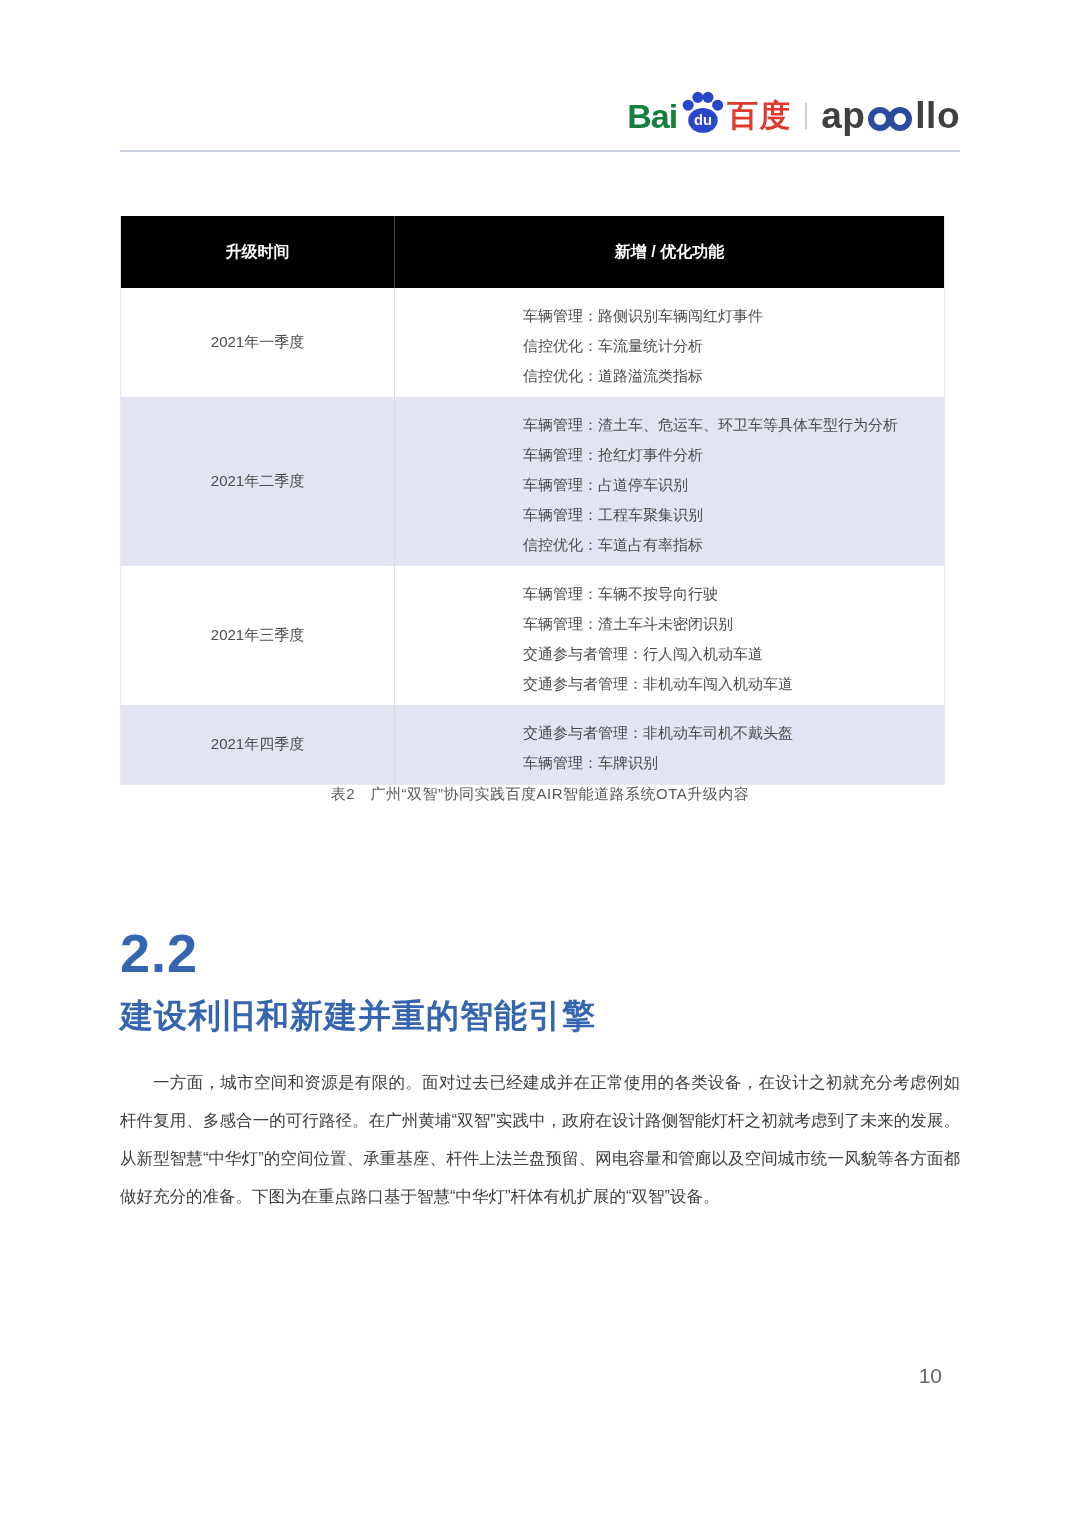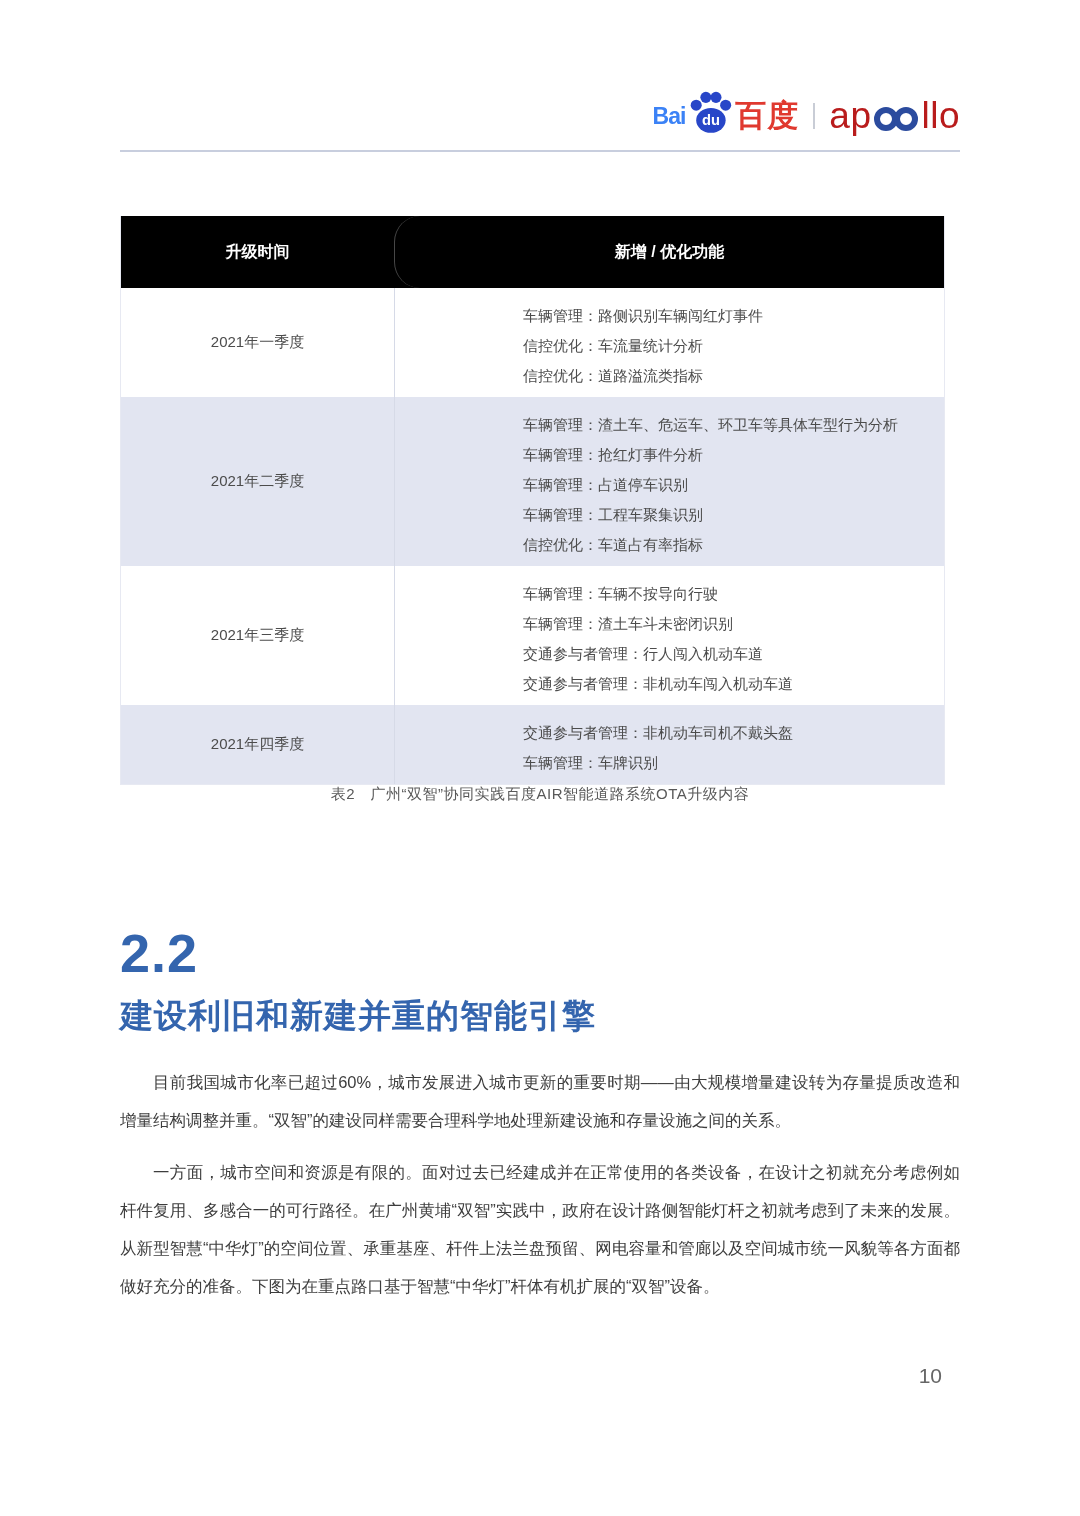--- a/index.html
+++ b/index.html
@@ -8,41 +8,41 @@
   .page {
     position:relative; width:1080px; height:1516px; background:#ffffff;
     overflow:hidden; margin:0 auto;
   }
   
   .header {
     margin:88px 120px 0 120px; height:56px;
     display:flex; justify-content:flex-end; align-items:center;
   }
   .logo { display:flex; align-items:center; }
-  .logo .bai { color:#3b82f6; font-weight:800; font-size:23px; letter-spacing:-1px; }
+  .logo .bai { color:#15803d; font-weight:800; font-size:34px; letter-spacing:-1px; }
   .logo .paw { width:46px; height:46px; margin:0 2px 6px 2px; }
   .logo .cn  { color:#E0392F; font-weight:800; font-size:31px; letter-spacing:1px; }
   .logo .logo-divider { width:2px; height:26px; background:#c9cdd6; margin:0 14px; }
-  .apollo { display:inline-flex; align-items:center; color:#b91c1c; font-weight:400; font-size:37px; letter-spacing:0.5px; }
+  .apollo { display:inline-flex; align-items:center; color:#404040; font-weight:700; font-size:37px; letter-spacing:0.5px; }
   .apollo svg { margin:6px 1px 0 1px; }
   .rule { margin:6px 120px 0 120px; border-top:2px solid #C8CEDE; }
 
   
   .ota-table {
     margin:64px 0 0 120px; width:825px;
     border:1px solid #e7e9f2; border-top:none;
     font-size:15px; color:#4c4c4c;
   }
   .t-head {
     display:flex; background:#000000; color:#ffffff; font-weight:bold;
     height:72px; font-size:16px;
   }
   .t-head .hc { display:flex; align-items:center; justify-content:center; }
   .t-head .hc1 { width:273px; }
-  .t-head .hc2 { flex:1; border-left:1px solid rgba(255,255,255,0.28);border-radius:26px; }
+  .t-head .hc2 { flex:1; border-left:1px solid rgba(255,255,255,0.28); }
   .t-row { display:flex; background:#ffffff; }
   .t-row.alt { background:#E2E5F1; }
   .t-period { width:273px; display:flex; align-items:center; justify-content:center; }
   .t-items {
     flex:1; border-left:1px solid #d6dae7;
     padding:13px 10px 6px 128px;
     display:flex; flex-direction:column; justify-content:center;
   }
   .t-item { line-height:30px; white-space:nowrap; }
 
@@ -139,19 +139,18 @@
         <div class="t-item">车辆管理：车牌识别</div>
       </div>
     </div>
   </div>
 
   <div class="caption">表2　广州“双智”协同实践百度AIR智能道路系统OTA升级内容</div>
 
   <div class="section">
     <div class="sec-num">2.2</div>
     <div class="sec-title">建设利旧和新建并重的智能引擎</div>
-    <p class="para">目前我国城市化率已超过60%，城市发展进入城市更新的重要时期——由大规模增量建设转为存量提质改造和增量结构调整并重。“双智”的建设同样需要合理科学地处理新建设施和存量设施之间的关系。</p>
     <p class="para">一方面，城市空间和资源是有限的。面对过去已经建成并在正常使用的各类设备，在设计之初就充分考虑例如杆件复用、多感合一的可行路径。在广州黄埔“双智”实践中，政府在设计路侧智能灯杆之初就考虑到了未来的发展。从新型智慧“中华灯”的空间位置、承重基座、杆件上法兰盘预留、网电容量和管廊以及空间城市统一风貌等各方面都做好充分的准备。下图为在重点路口基于智慧“中华灯”杆体有机扩展的“双智”设备。</p>
   </div>
 
   <div class="page-number">10</div>
 
 </div>
 
 </body></html>

